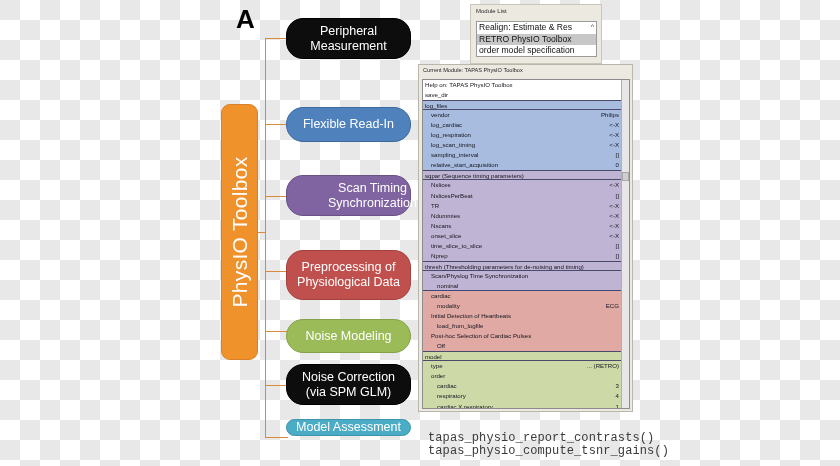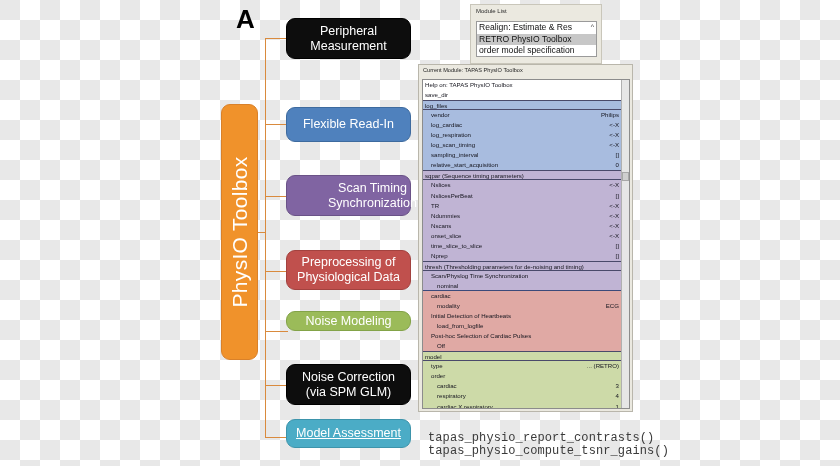--- a/index.html
+++ b/index.html
@@ -29,21 +29,21 @@
     white-space:nowrap;color:#fff;font-size:21px;letter-spacing:.3px;
   }
 
   
   .conn{position:absolute;background:#d98a3d;}
   .conn-v{width:1.4px;}
   .conn-h{height:1.4px;}
 
   .node{
     position:absolute;left:286px;width:125px;
-    border-radius:9px;box-sizing:border-box;
+    border-radius:17px;box-sizing:border-box;
     display:flex;align-items:center;justify-content:center;
     text-align:center;color:#fff;font-size:12.5px;line-height:1.18;
     padding:2px 4px;
   }
   .node.dark{background:#0d0d0d;border:1.4px solid #000;}
   .node.blue{background:#4f81bd;border:1.4px solid #3d6a9e;}
   .node.purple{background:#8064a2;border:1.4px solid #6a5287;}
   .node.red{background:#c0504d;border:1.4px solid #a3423f;}
   .node.green{background:#9bbb59;border:1.4px solid #83a348;}
   .node.cyan{background:#4bacc6;border:1.4px solid #3d94ab;}
@@ -139,35 +139,35 @@
 
   <div class="node blue" style="top:107px;height:35px;">
     <span style="white-space:pre-line;">Flexible Read-In</span>
   </div>
 
   <div class="node purple" style="top:175px;height:41px;">
     <span style="white-space:pre-line;margin-left:48px;">Scan Timing
 Synchronization</span>
   </div>
 
-  <div class="node red" style="top:250px;height:40px;">
+  <div class="node red" style="top:250px;height:50px;">
     <span style="white-space:pre-line;">Preprocessing of
 Physiological Data</span>
   </div>
 
-  <div class="node green" style="top:311px;height:20px;justify-content:center;">
+  <div class="node green" style="top:319px;height:34px;justify-content:center;">
     <span style="white-space:pre-line;">Noise Modeling</span>
   </div>
 
   <div class="node dark" style="top:364px;height:41px;">
     <span style="white-space:pre-line;">Noise Correction
 (via SPM GLM)</span>
   </div>
 
-  <div class="node cyan" style="top:419px;height:29px;text-decoration:underline;">
+  <div class="node cyan" style="top:419px;height:17px;">
     <span style="white-space:pre-line;">Model Assessment</span>
   </div>
 </div>
 
 <div id="panelB">
 
   <div id="modulelist-box">
     <div id="modulelist-title">Module List</div>
     <div id="modulelist-list">
       <div id="ml-scrollcaret">^</div>

